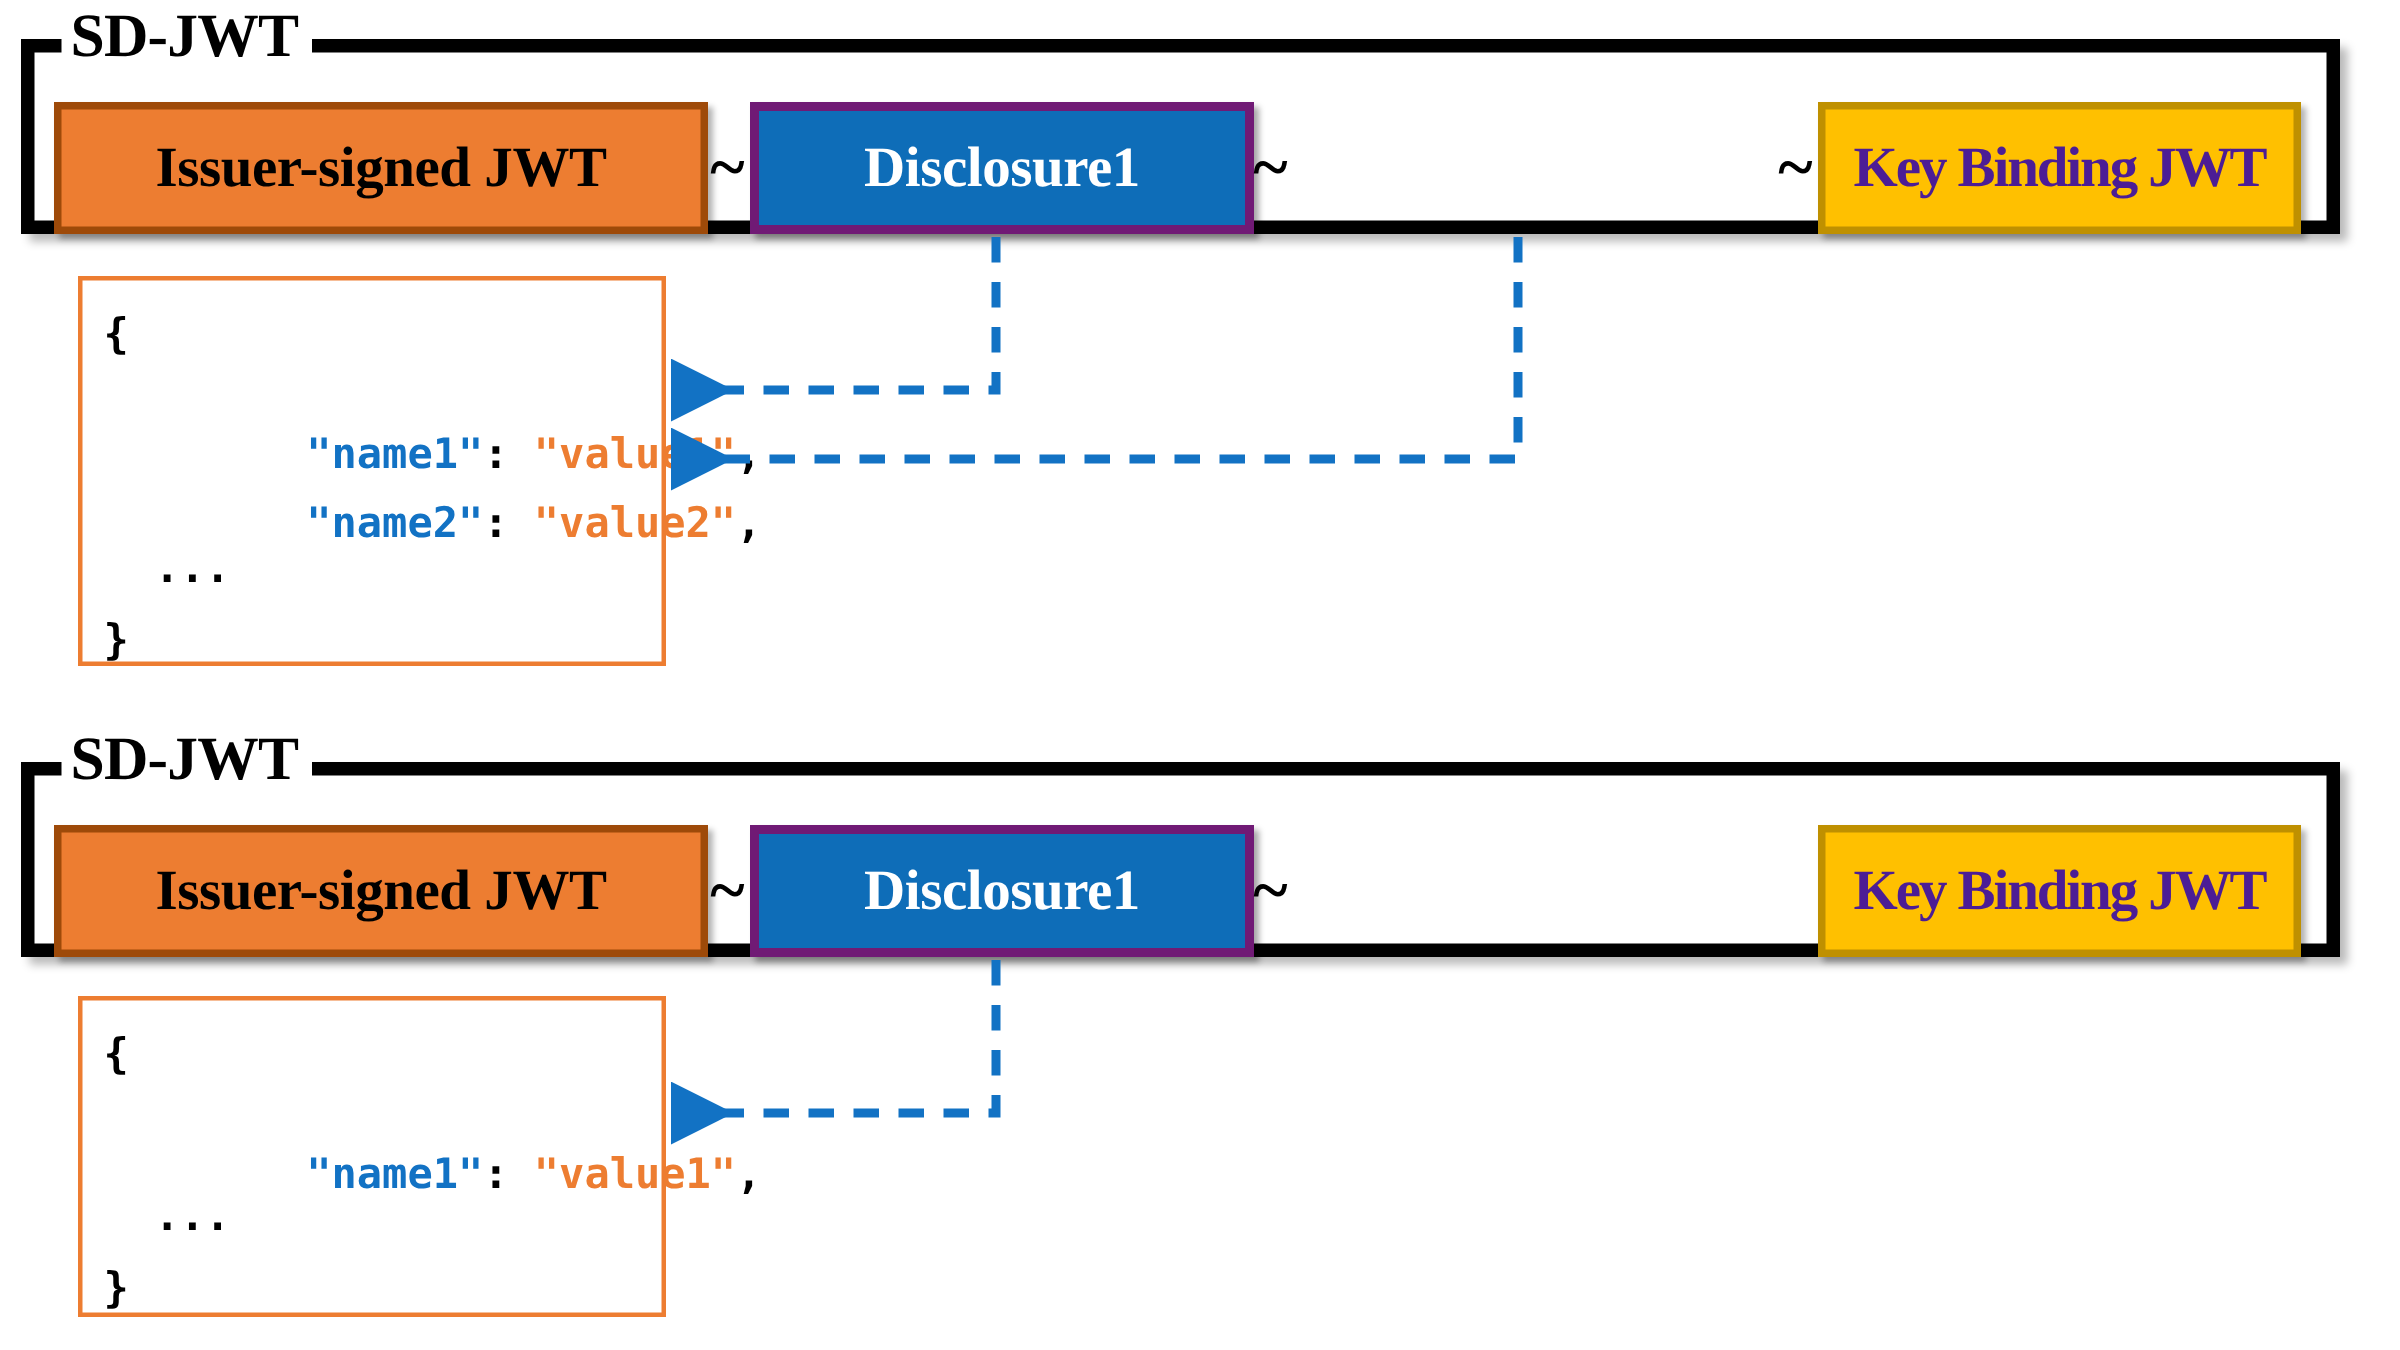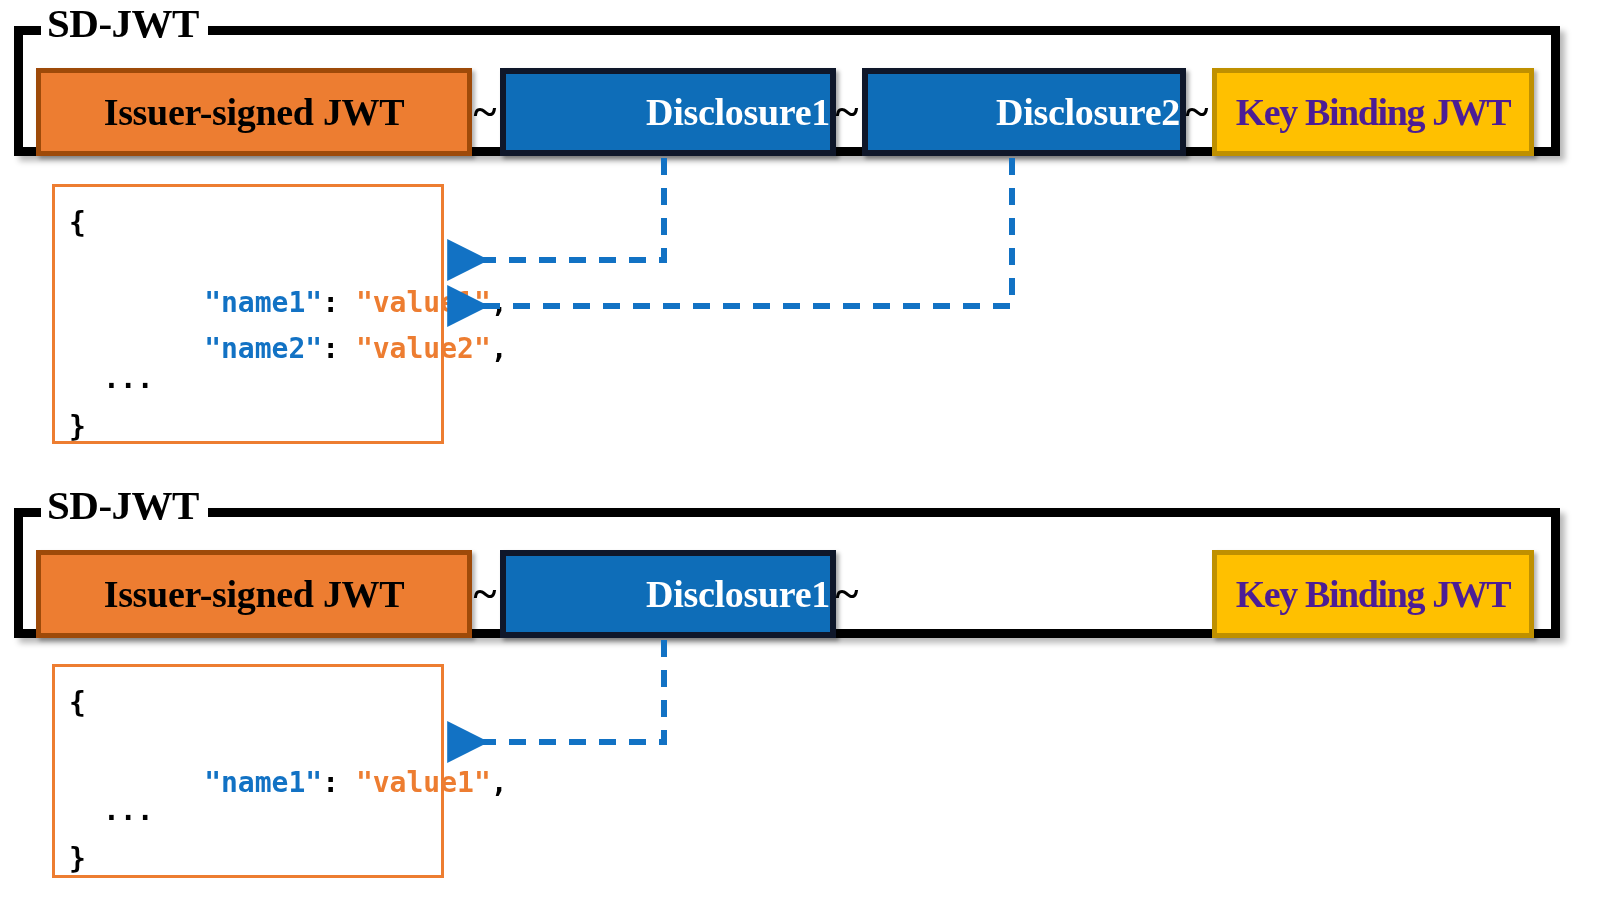--- a/index.html
+++ b/index.html
@@ -64,24 +64,23 @@
     position: relative;
   }
   .chip-issuer {
     background: #ED7D31;
     border: 5px solid #9E4A09;
     color: #000000;
     box-shadow: 3px 3px 4px rgba(0,0,0,0.3);
   }
   .chip-disclosure {
     background: #0E6DB8;
-    border: 6px solid #0f172a;
+    border: 6px solid #701a75;
     color: #ffffff;
     box-shadow: 3px 3px 4px rgba(0,0,0,0.35);
-    justify-content: flex-end;
   }
   .chip-kb {
     background: #FFC000;
     border: 5px solid #BF9000;
     color: #4c1d95;
     box-shadow: 3px 3px 4px rgba(0,0,0,0.3);
     letter-spacing: -1.4px;
   }
   .tilde {
     font-family: "Liberation Serif", serif;
@@ -135,23 +134,20 @@
 
   <div class="token-row" style="left:0; top:68px; height:96px;">
     <div class="chip chip-issuer" style="position:absolute; left:36px; top:0; width:436px;">
       <span>Issuer-signed JWT</span>
     </div>
     <div class="tilde" style="position:absolute; left:468px; top:0; width:34px; height:88px;">~</div>
     <div class="chip chip-disclosure" style="position:absolute; left:500px; top:0; width:336px;">
       <span>Disclosure1</span>
     </div>
     <div class="tilde" style="position:absolute; left:830px; top:0; width:34px; height:88px;">~</div>
-    <div class="chip chip-disclosure" style="position:absolute; left:862px; top:0; width:324px;">
-      <span>Disclosure2</span>
-    </div>
     <div class="tilde" style="position:absolute; left:1180px; top:0; width:34px; height:88px;">~</div>
     <div class="chip chip-kb" style="position:absolute; left:1212px; top:0; width:322px;">
       <span>Key Binding JWT</span>
     </div>
   </div>
 
   <div class="json-panel" style="left:52px; top:184px; width:392px; height:260px;">
     <div class="json-line" style="left:14px; top:22px;">{</div>
 
     <div class="json-line" style="left:48px; top:74px;">

